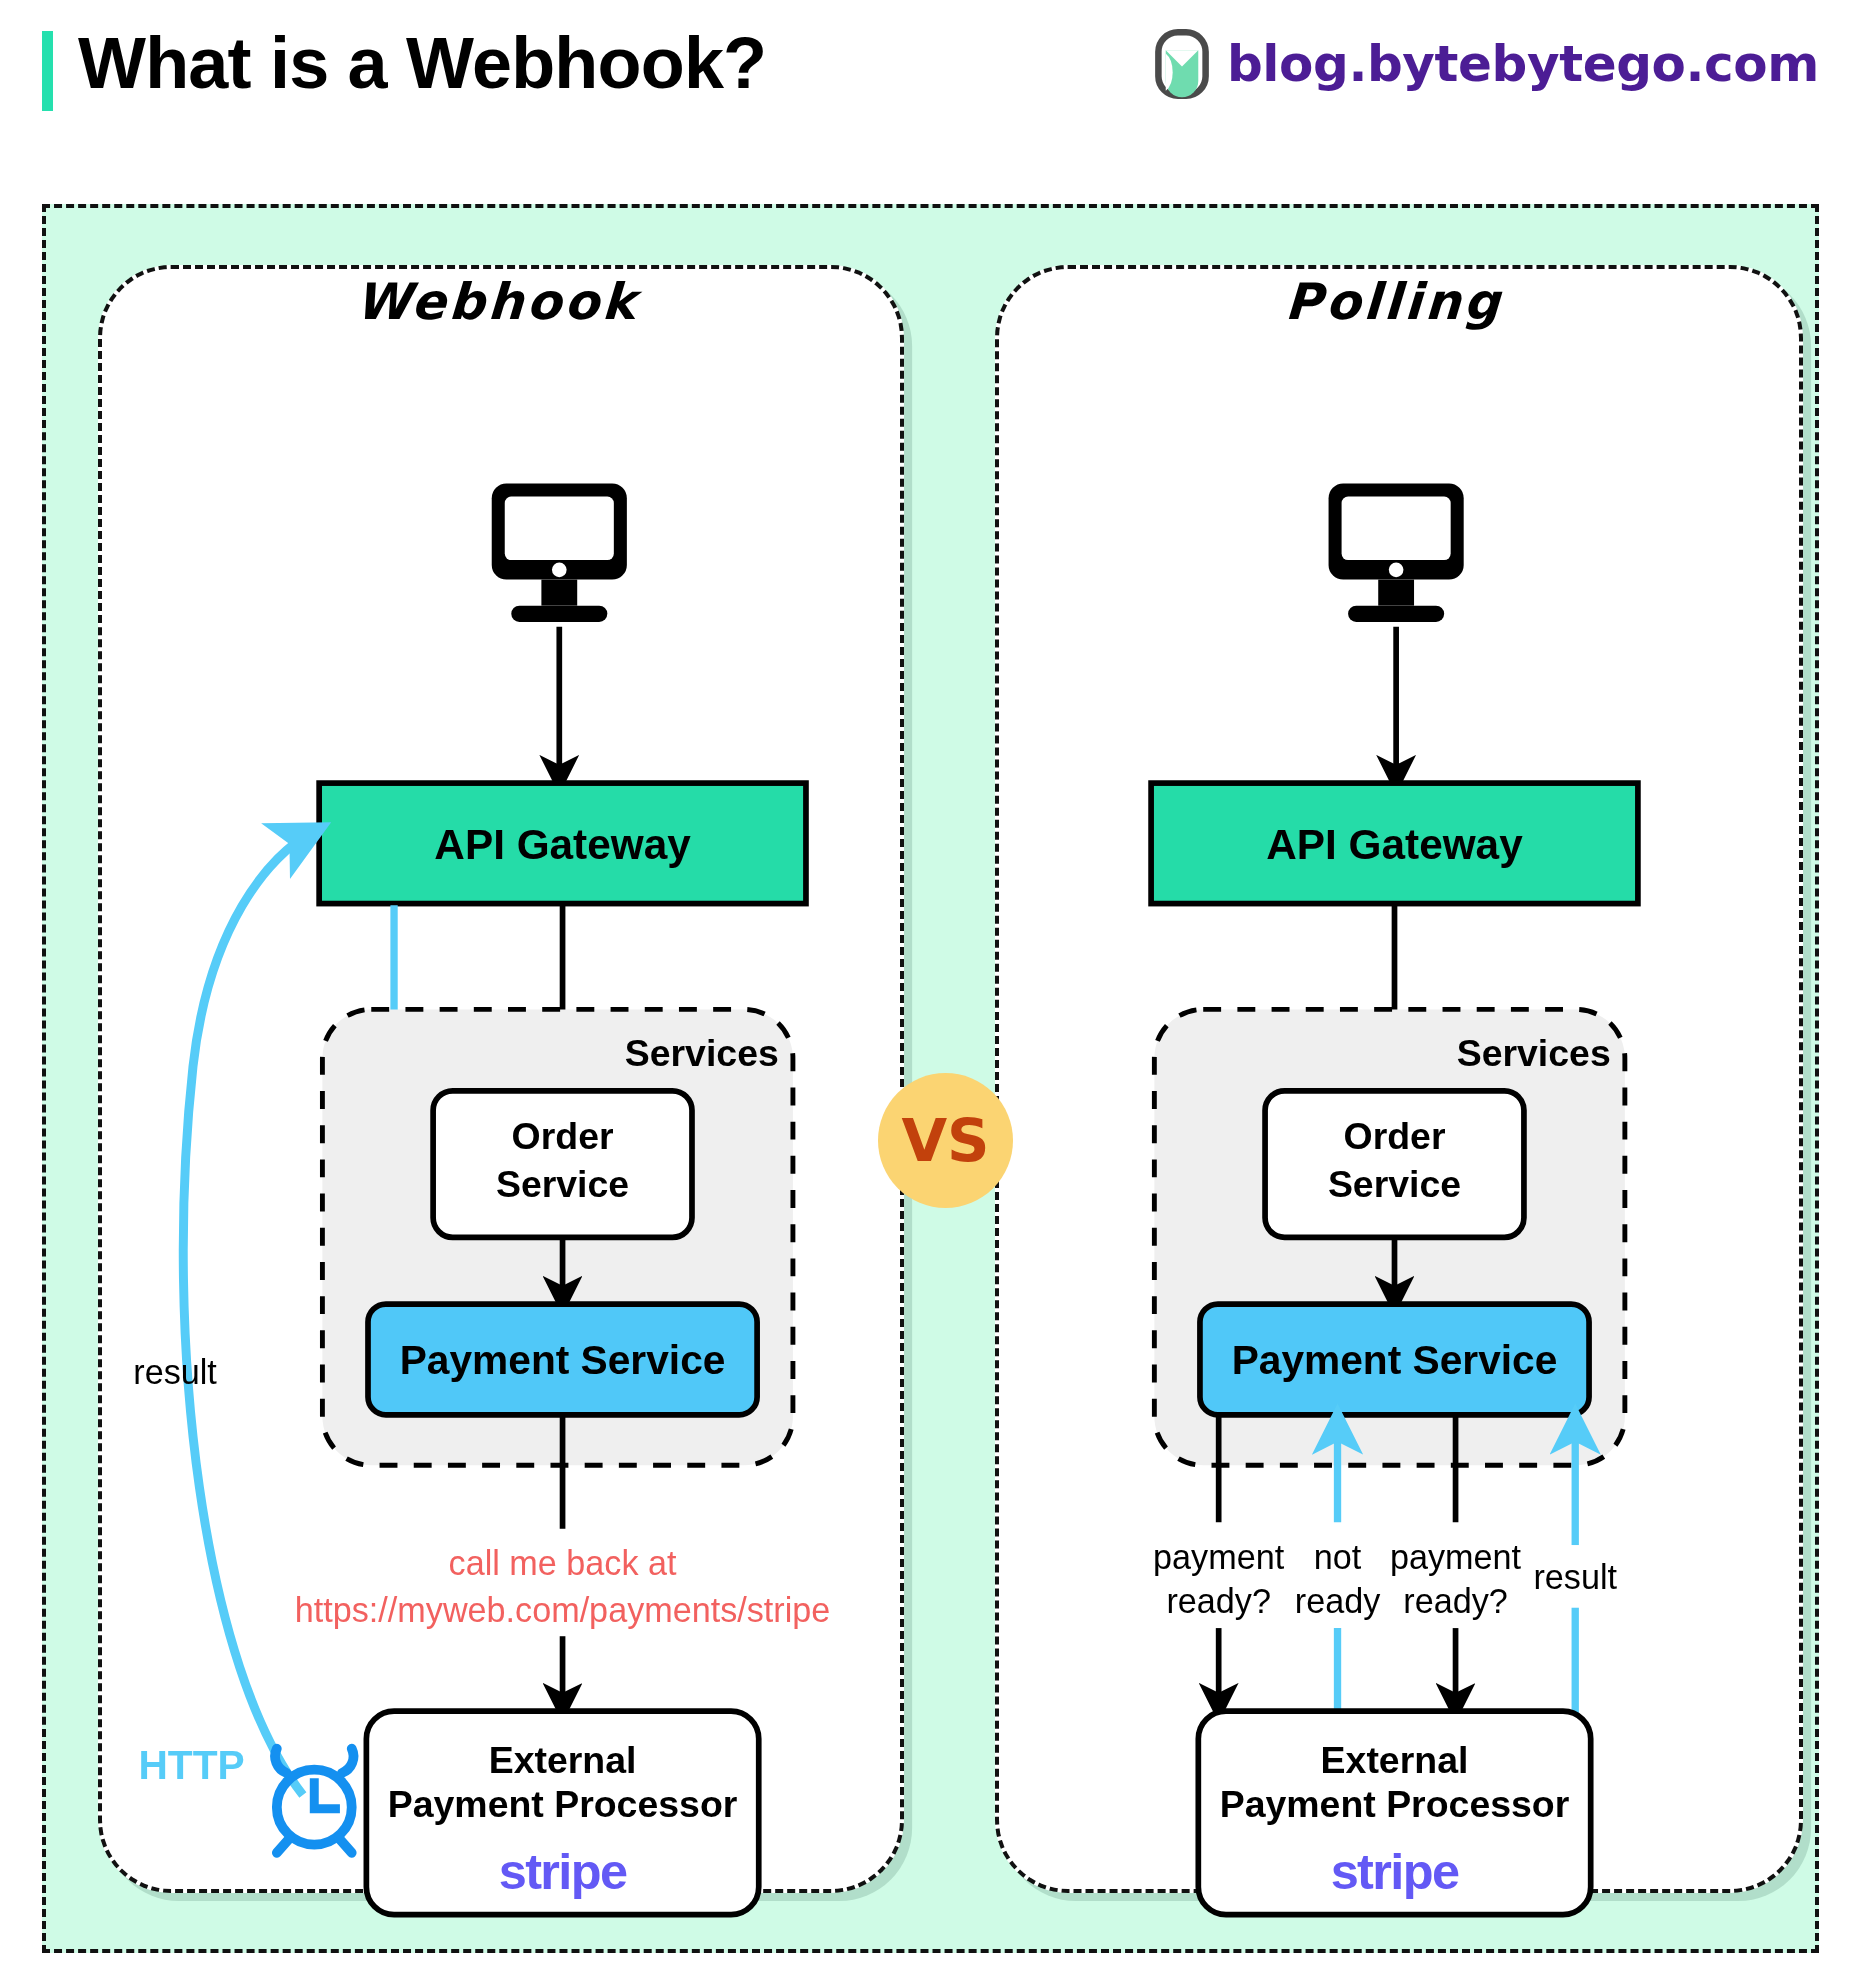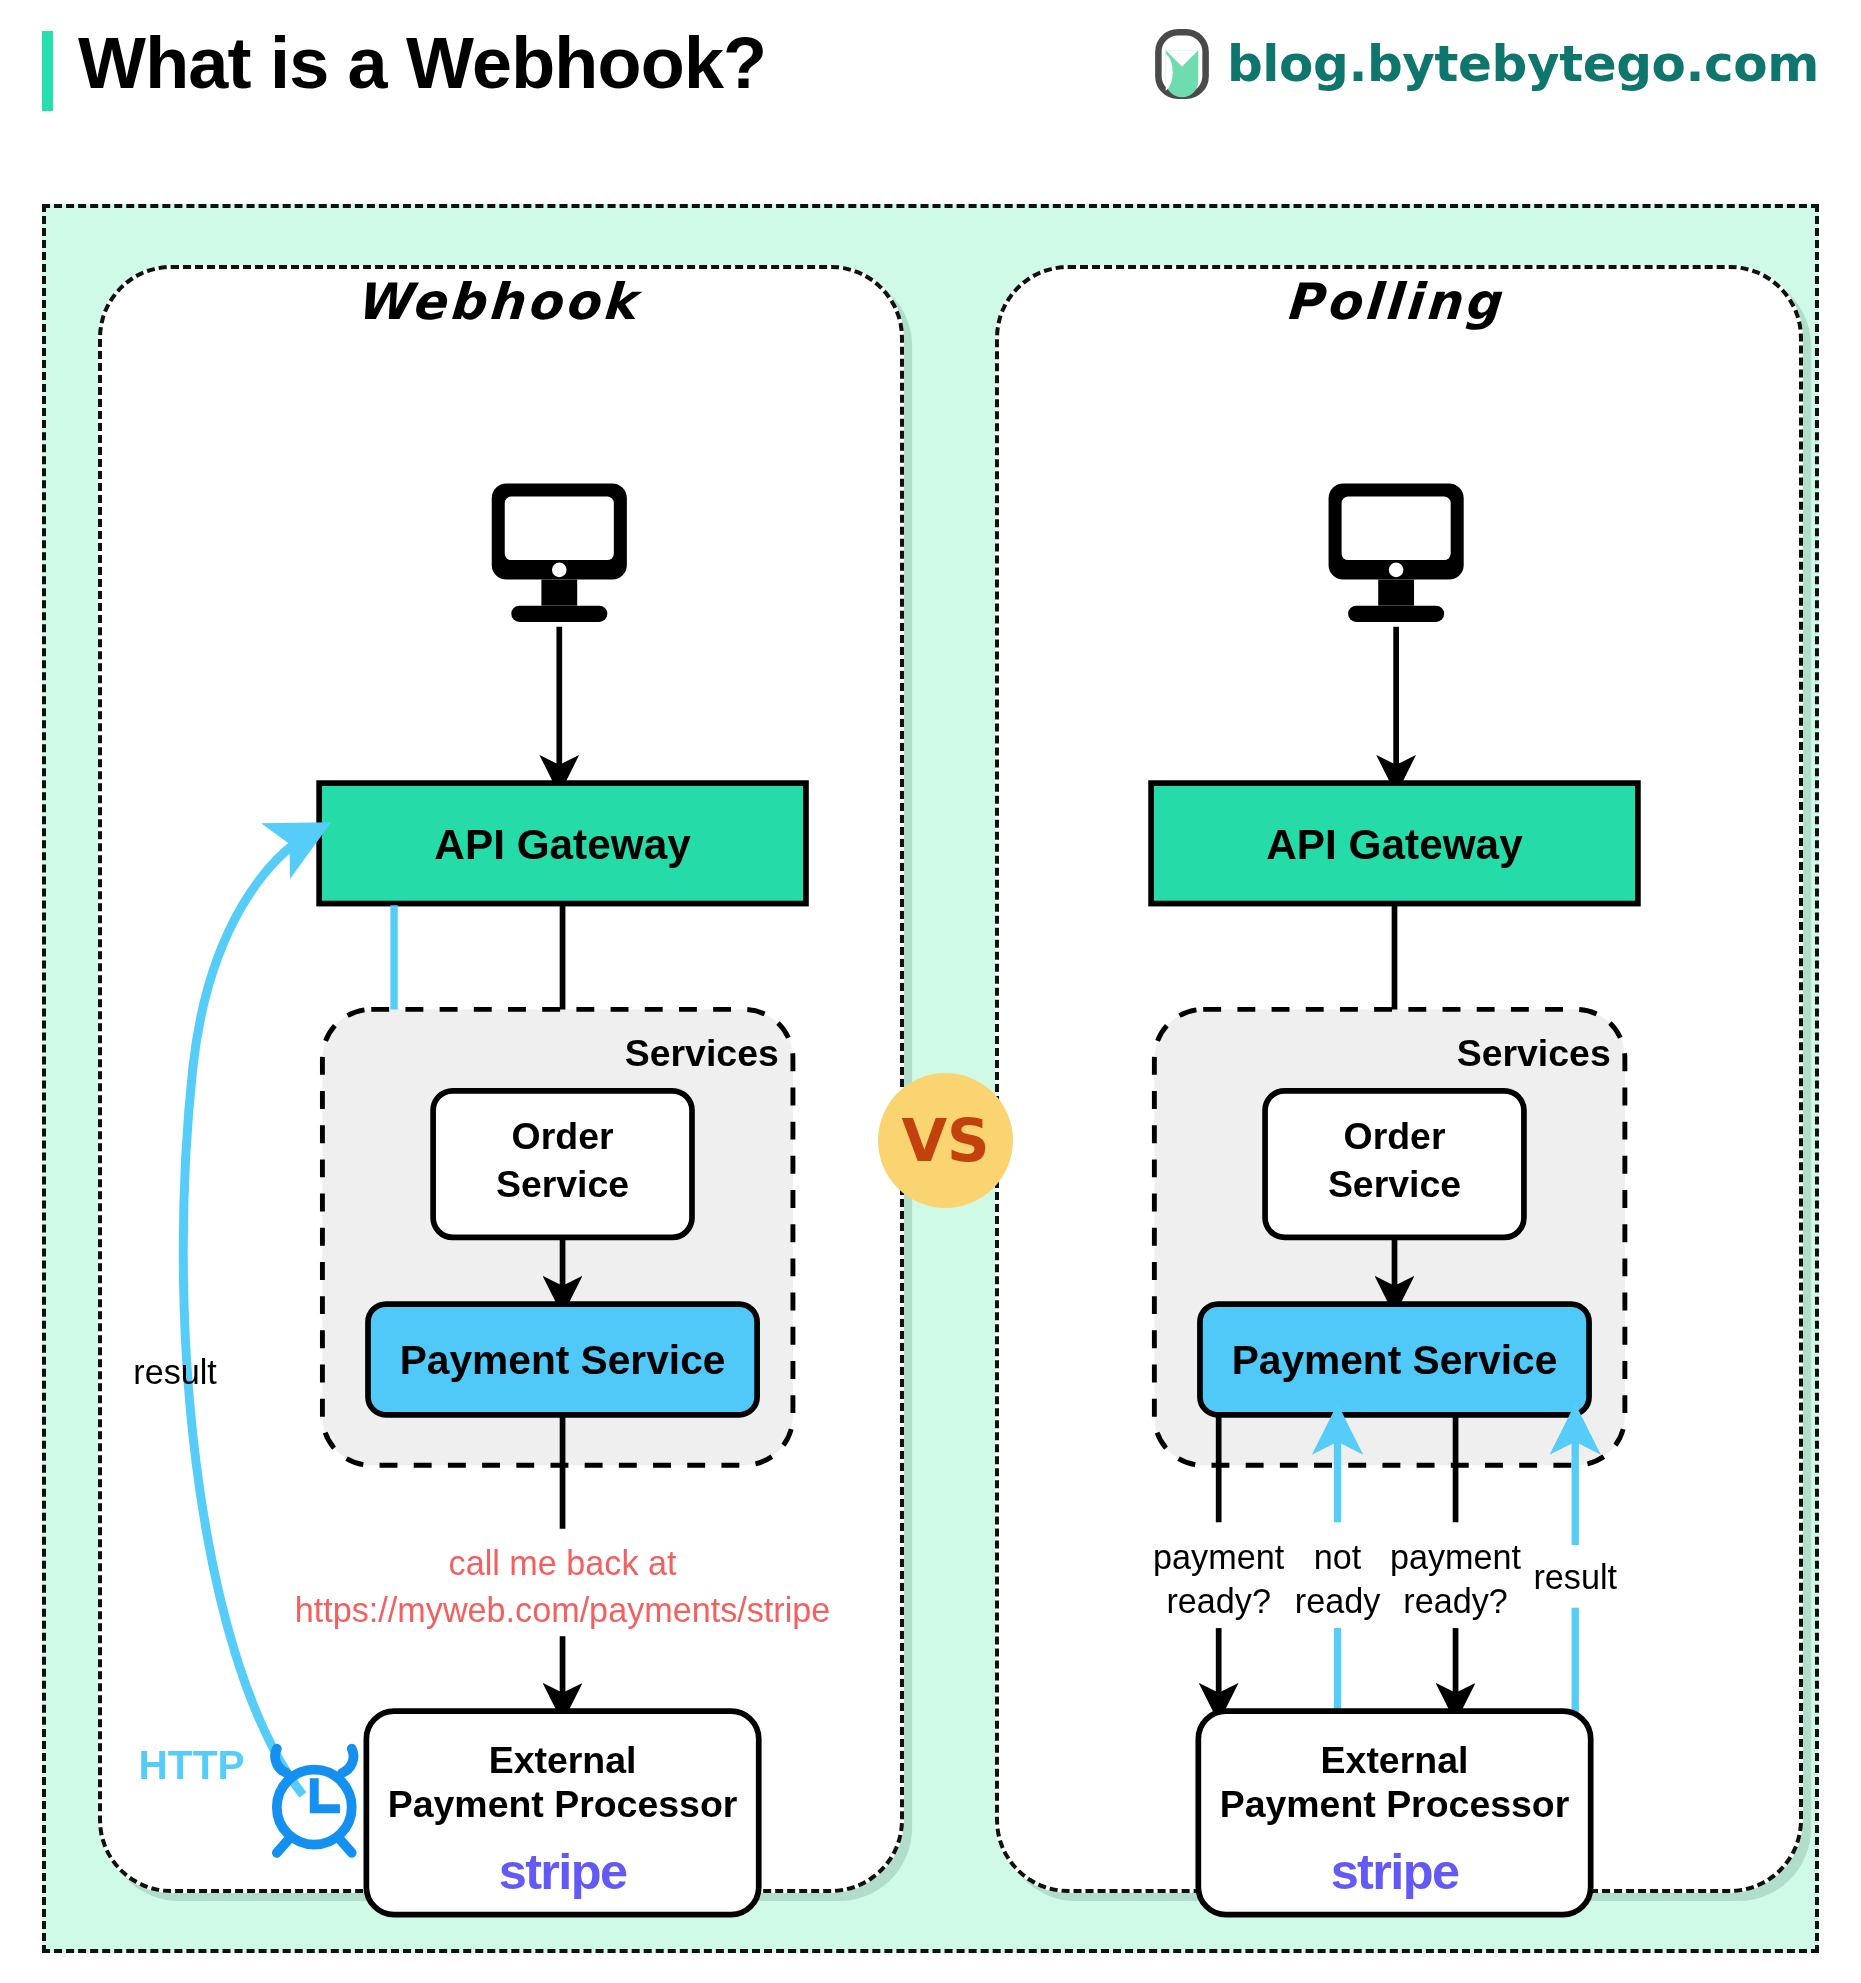--- a/index.html
+++ b/index.html
@@ -7,21 +7,21 @@
   #root{position:relative;width:1861px;height:1983px;background:#fff;}
 
   
   .header{position:absolute;left:0;top:0;width:1861px;height:137px;}
   .title-bar{position:absolute;left:42px;top:31px;width:11.4px;height:80px;background:#25E0AE;}
   .page-title{position:absolute;left:78px;top:19.5px;font-size:72px;font-weight:700;
       letter-spacing:-0.8px;color:#000;white-space:nowrap;line-height:1.2;
       font-family:"Liberation Sans",sans-serif;}
   .brand{position:absolute;right:42px;top:29px;display:flex;align-items:center;gap:18px;}
   .brand-logo{width:54px;height:70px;}
-  .brand-text{font-size:50px;font-weight:600;color:#0f766e;letter-spacing:-0.4px;
+  .brand-text{font-size:50px;font-weight:600;color:#4c1d95;letter-spacing:-0.4px;
       white-space:nowrap;font-family:"DejaVu Sans",sans-serif;}
 
   
   .outer{position:absolute;left:42px;top:204px;width:1777px;height:1749px;
       background:#CFFBE6;border:4.9px dashed #111;box-sizing:border-box;}
 
   
   .panel{position:absolute;background:#ffffff;border:4.1px dashed #111;
       border-radius:73px;box-sizing:border-box;
       box-shadow:8.1px 8.1px 0 rgba(120,170,150,0.35);}

